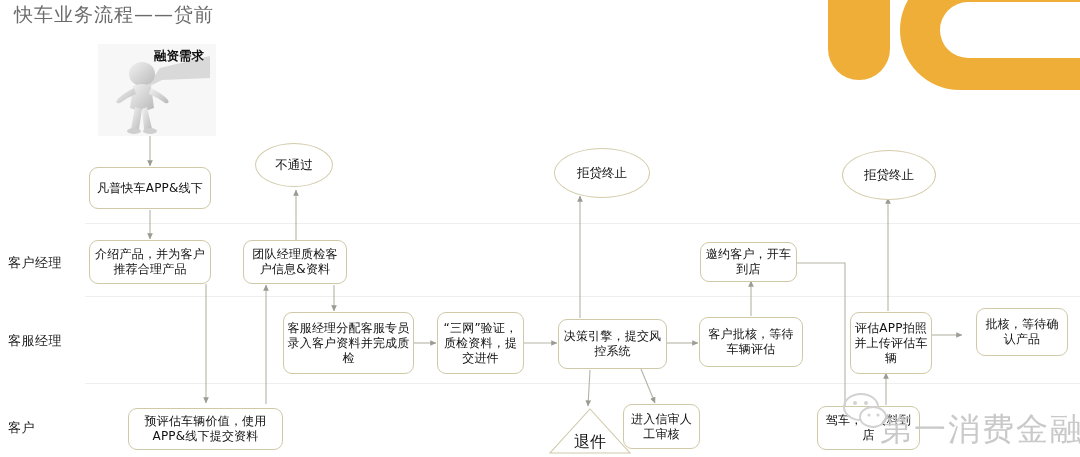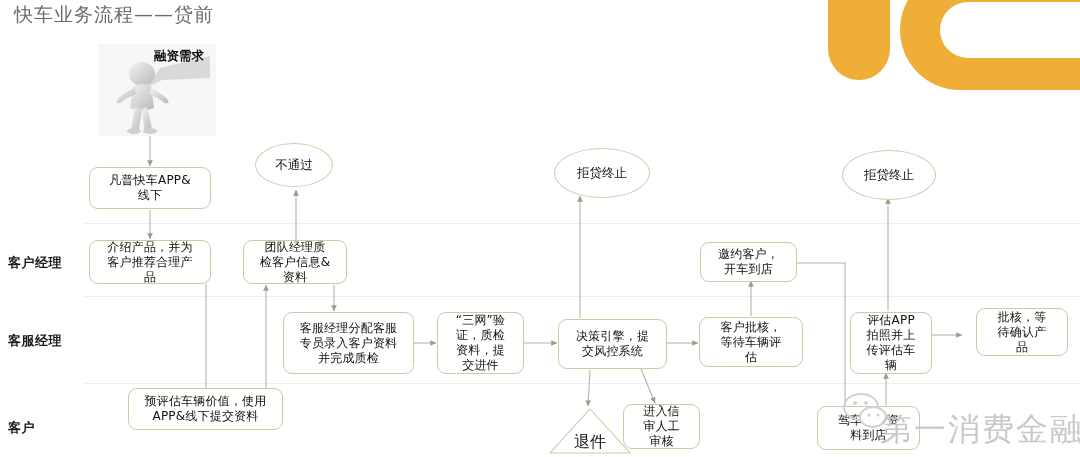--- a/index.html
+++ b/index.html
@@ -18,38 +18,38 @@
   
   .title{
     position:absolute;left:14px;top:2px;
     font-size:19px;color:#6b6b6b;letter-spacing:1px;
     white-space:nowrap;
   }
 
   
   .lane-label{
     position:absolute;left:8px;
-    font-size:13px;font-weight:bold;color:#1a1a1a;
+    font-size:13px;font-weight:normal;color:#1a1a1a;
     white-space:nowrap;letter-spacing:.5px;
   }
   .lane-rule{position:absolute;left:85px;height:1px;background:#eeeeec;}
 
   
   .node{
     position:absolute;
     box-sizing:border-box;
     background:#ffffff;
     border:1px solid #cfc9a8;
     border-radius:9px;
     color:#111;
     font-size:12px;
     line-height:15px;
     display:flex;align-items:center;justify-content:center;
     text-align:center;
-    padding:2px 15px;
+    padding:2px 3px;
     letter-spacing:.2px;
   }
   .ellipse{
     position:absolute;
     box-sizing:border-box;
     background:#ffffff;
     border:1px solid #d3ccab;
     border-radius:50%;
     color:#111;
     font-size:12.5px;line-height:16px;
@@ -197,21 +197,21 @@
   <div class="node" style="left:558px;top:319px;width:109px;height:50px;">决策引擎，提交风控系统</div>
 
   <div class="node" style="left:437px;top:312px;width:87px;height:62px;">“三网”验证，质检资料，提交进件</div>
 
   <div class="node" style="left:699px;top:317px;width:104px;height:50px;">客户批核，等待车辆评估</div>
 
   <div class="node" style="left:850px;top:312px;width:82px;height:62px;">评估APP拍照并上传评估车辆</div>
 
   <div class="node" style="left:963px;top:308px;width:92px;height:48px;margin-left:13px;">批核，等待确认产品</div>
 
-  <div class="node" style="left:128px;top:388px;width:155px;height:42px;">预评估车辆价值，使用APP&amp;线下提交资料</div>
+  <div class="node" style="left:128px;top:408px;width:155px;height:42px;">预评估车辆价值，使用APP&amp;线下提交资料</div>
 
   <div class="node" style="left:623px;top:404px;width:77px;height:45px;">进入信审人工审核</div>
 
   <div class="node" style="left:817px;top:406px;width:103px;height:44px;">驾车，带资料到店</div>
 
   <div class="tri-wrap" style="left:548px;top:407px;width:84px;height:48px;">
     <svg width="84" height="48" viewBox="0 0 84 48" xmlns="http://www.w3.org/2000/svg">
       <path d="M42,2 L82,46 L2,46 Z" fill="#ffffff" stroke="#cfc9a8" stroke-width="1.1"></path>
     </svg>
     <div class="tri-label">退件</div>

